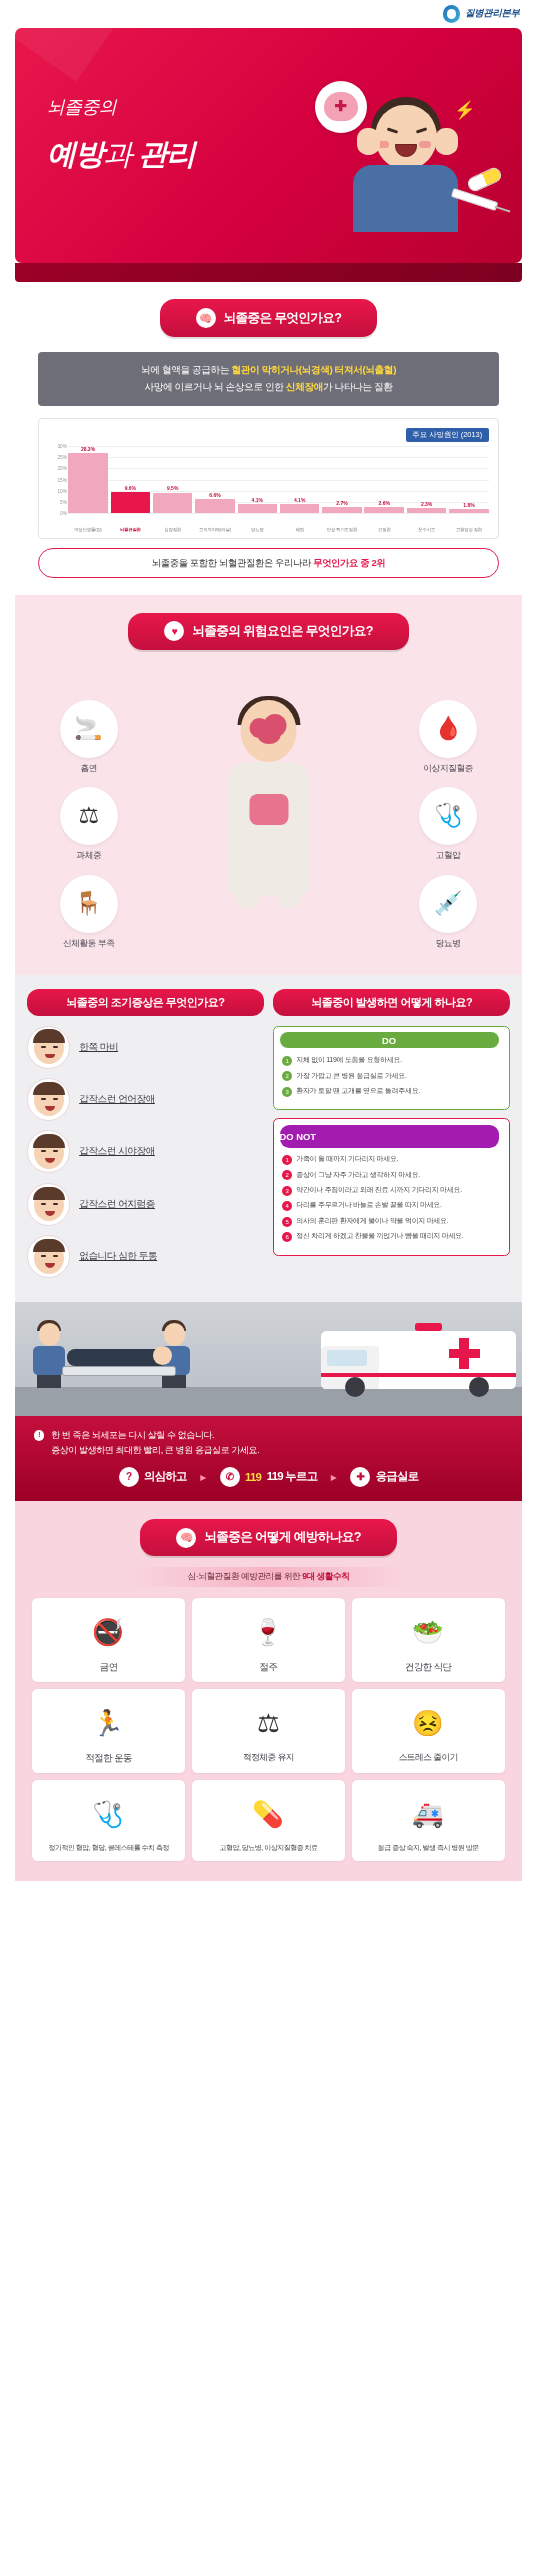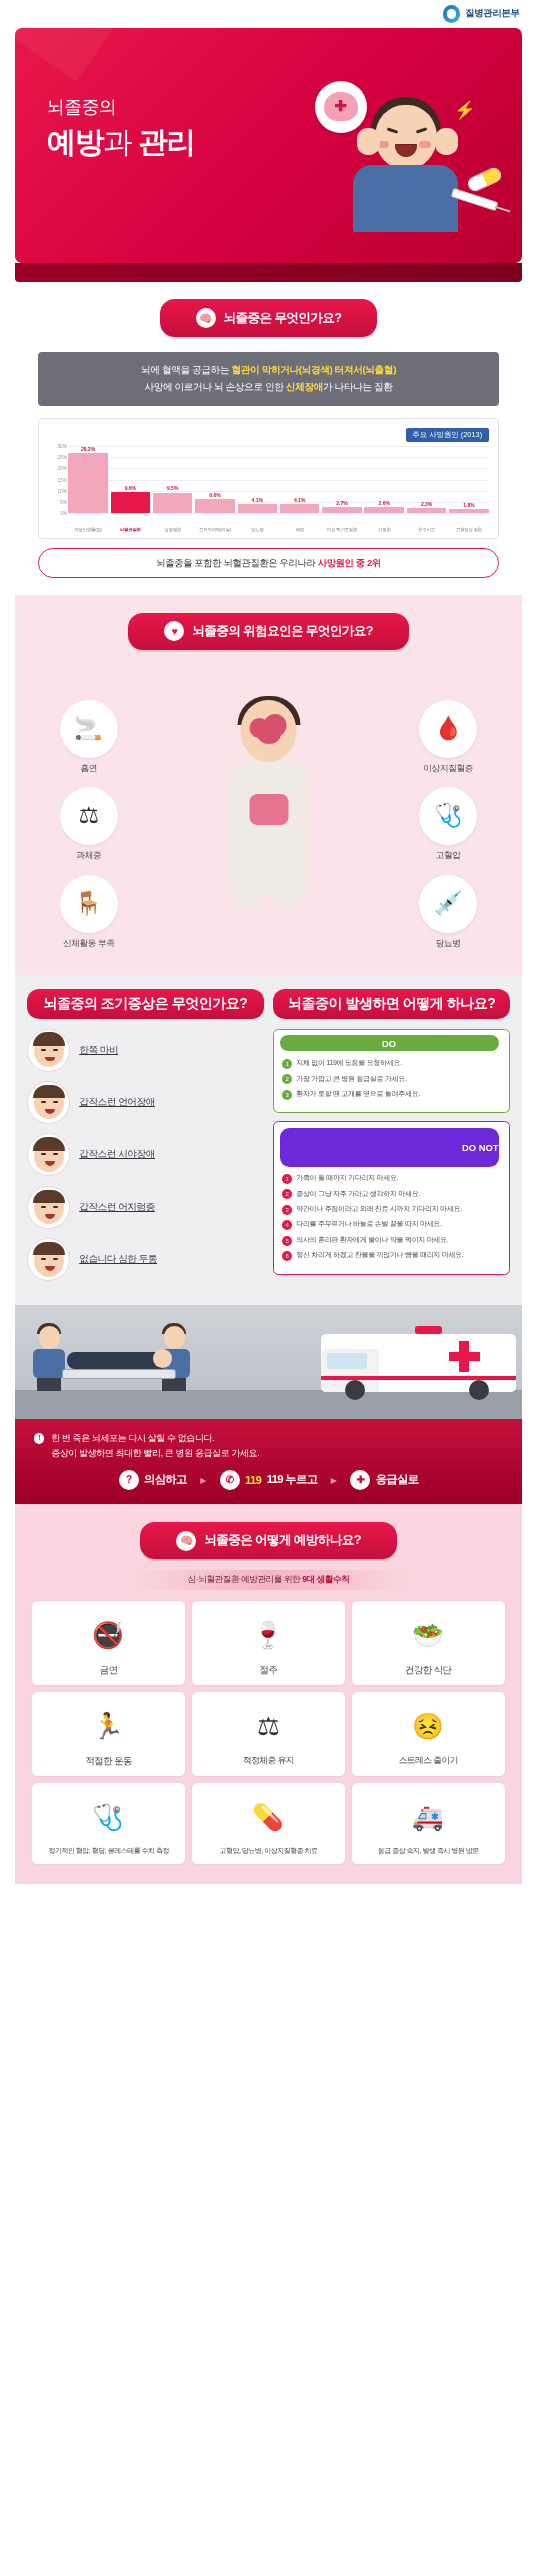--- a/index.html
+++ b/index.html
@@ -12,20 +12,21 @@
   .page { width: 537px; position: relative; }
 
   
   .topbar {
     height: 28px;
     background: #ffffff;
     display: flex;
     align-items: center;
     justify-content: flex-end;
     padding-right: 17.4px;
+    font-style: italic;
   }
   .logo { display: flex; align-items: center; gap: 4.7px; }
   .logo-mark {
     width: 17.4px; height: 17.4px; border-radius: 50%;
     background: linear-gradient(135deg,#1e6fb8,#3fb0d8);
     position: relative;
   }
   .logo-mark:after {
     content:""; position:absolute; left:4px; top:4px;
     width:9.4px; height:9.4px; border-radius:50%;
@@ -41,24 +42,24 @@
     background: linear-gradient(135deg,#e8174b 0%, #d4003f 55%, #b8002f 100%);
     position: relative;
     overflow: hidden;
   }
   .hero-corner {
     position:absolute; left:0; top:0; width:101px; height:101px;
     background: rgba(255,255,255,0.06);
     transform: rotate(35deg) translate(-40px,-54px);
   }
   .hero-title {
-    position: absolute; left: 32px; top: 67px; color: #fff;
+    position: absolute; left: 32px; top: 67px; color: #fff; font-style: italic;
   }
   .hero-title .l1 { font-size: 18px; letter-spacing: -0.7px; }
-  .hero-title .l2 { font-size: 29.5px; font-weight: bold; letter-spacing: -1.3px; margin-top: 4px; }
+  .hero-title .l2 { font-size: 29.5px; font-weight: bold; letter-spacing: -1.3px; margin-top: 16px; }
   .hero-title .l2 .thin { font-weight: normal; }
   .hero-art { position: absolute; right: 20px; top: 30px; width: 201px; height: 174px; }
 
   
   .person-head {
     position:absolute; left:74px; top:47px; width:62px; height:64px;
     background:#f6d3b4; border-radius:31px/34px;
   }
   .person-hair {
     position:absolute; left:70px; top:39px; width:70px; height:34px;
@@ -201,21 +202,21 @@
   .ri-4 { right: 27px; top: 40px; }
   .ri-5 { right: 27px; top: 127px; }
   .ri-6 { right: 27px; top: 215px; }
   .risk-item.ri-4, .risk-item.ri-5, .risk-item.ri-6 { left:auto; }
 
   
   .twocol { display:flex; gap: 9.4px; padding: 0 12px 14.8px; }
   .col { flex:1; }
   .col-head {
     background: linear-gradient(180deg,#e8174b,#c40f3c); color:#fff;
-    text-align:center; font-size:14px; font-weight:bold; letter-spacing:-0.5px;
+    text-align:center; font-size:11px; font-weight:bold; letter-spacing:-0.5px;
     padding: 6px 2.7px; border-radius: 12px;
   }
   .symptom-list { margin-top: 9.4px; text-decoration: underline; }
   .symptom {
     display:flex; align-items:center; gap:9.4px; margin-bottom: 9.4px;
   }
   .sym-face {
     width: 43px; height:43px; border-radius:50%; background:#fff;
     border:0.7px solid #ecd4da; position:relative; flex:0 0 43px;
   }
@@ -228,22 +229,22 @@
 
   .action-panel { margin-top: 9.4px; }
   .do-box, .dont-box { background:#fff; border-radius:5.4px; padding: 6.7px 8px 8px; }
   .do-box { border:1.3px solid #6aab3f; margin-bottom: 8px; }
   .dont-box { border:1.3px solid #e8174b; }
   .do-title {
     background:#6aab3f; color:#fff; text-align:center; font-weight:bold; font-size:9.4px;
     border-radius:9.4px; padding:2.7px 0; margin:-1.3px -2.7px 6.7px; width: 100%;
   }
   .dont-title {
-    background:#6d28d9; color:#fff; text-align:right; font-weight:bold; font-size:9.4px;
-    border-radius:9.4px; padding:14px 0; margin:-1.3px -2.7px 6.7px; width:100%;
+    background:#a21caf; color:#fff; text-align:left; font-weight:bold; font-size:9.4px;
+    border-radius:9.4px; padding:6px 0; margin:-1.3px -2.7px 6.7px; width:100%;
   }
   .a-item { display:flex; gap:4px; margin-bottom: 4.7px; }
   .a-num {
     flex:0 0 10px; width:10px;height:10px;border-radius:50%; color:#fff;
     font-size:6px; display:flex;align-items:center;justify-content:center; margin-top:0.7px;
   }
   .do-box .a-num { background:#6aab3f; }
   .dont-box .a-num { background:#e8174b; }
   .a-txt { font-size:7px; color:#444; line-height:1.45; letter-spacing:-0.3px; }
 
@@ -437,21 +438,21 @@
           <div>당뇨병</div>
           <div>폐렴</div>
           <div>만성 하기도질환</div>
           <div>간질환</div>
           <div>운수사고</div>
           <div>고혈압성 질환</div>
         </div>
     </div>
 
     <div class="rankbox">
-      <span>뇌졸중을 포함한 뇌혈관질환은 우리나라 </span><b>사망원인 중 2위</b>
+      <span>뇌졸중을 포함한 뇌혈관질환은 우리나라 </span><b>무엇인가요 중 2위</b>
     </div>
   </div>
 
   <div class="sec sec-pink">
     <div class="ribbon-wrap">
       <div class="ribbon">
         <span class="ic">♥</span>
         <span>뇌졸중의 위험요인은 무엇인가요?</span>
       </div>
     </div>

